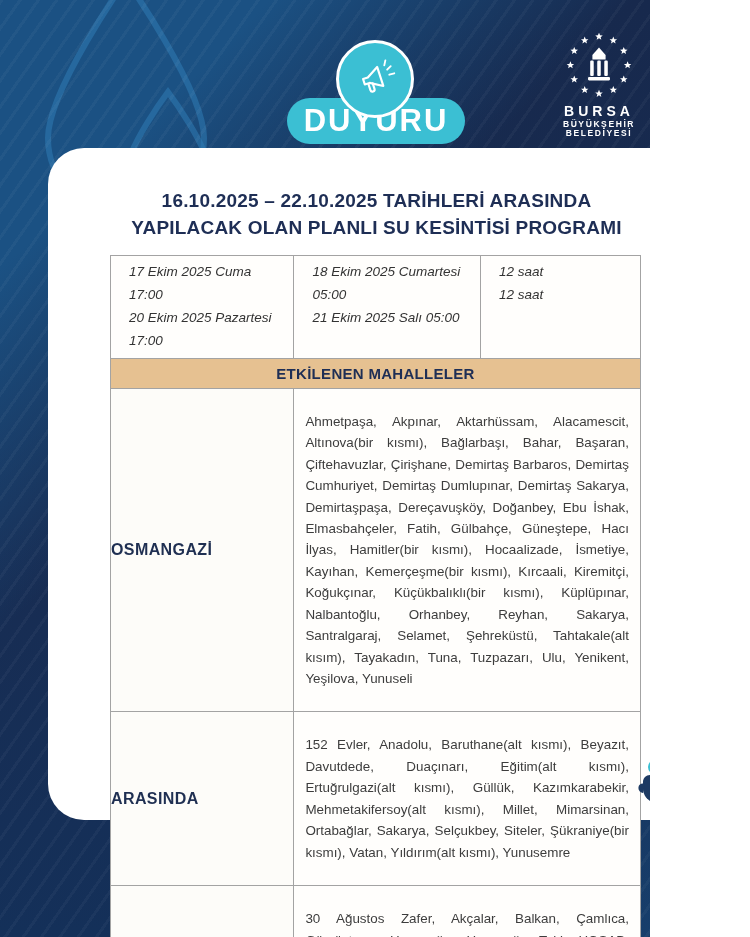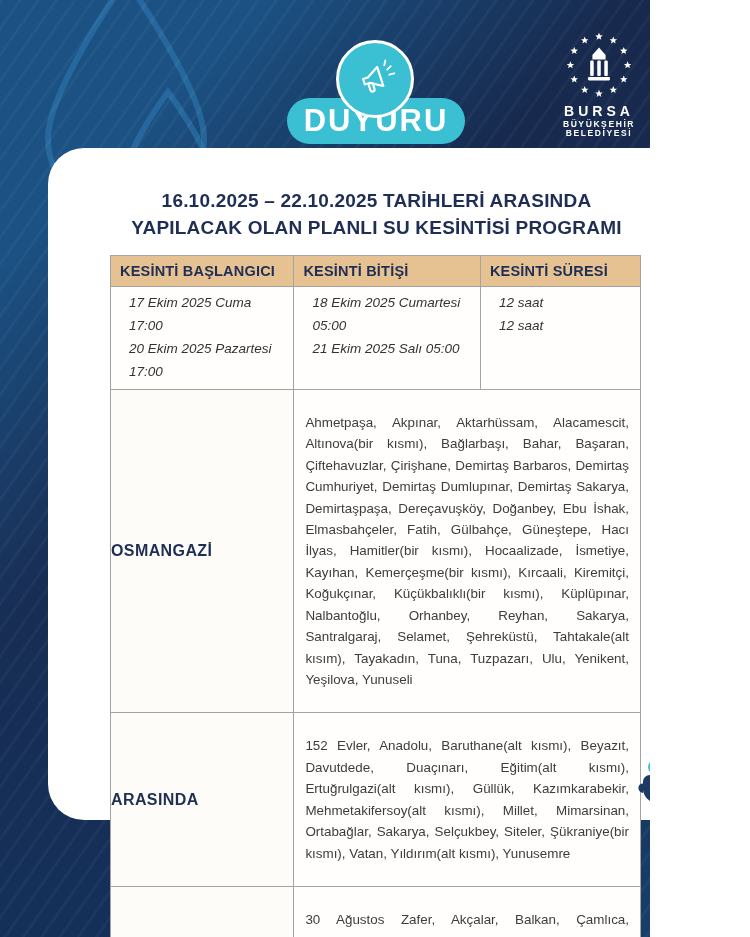--- a/index.html
+++ b/index.html
@@ -195,40 +195,38 @@
       <div>YAPILACAK OLAN PLANLI SU KESİNTİSİ PROGRAMI</div>
     </div>
 
     <table class="outage">
       <colgroup>
         <col style="width:34.6%">
           <col style="width:35.2%">
           <col style="width:30.2%">
       </colgroup>
       <tbody>
-          <tr>
-        <th class="hdr">KESİNTİ BAŞLANGICI</th>
-        <th class="hdr">KESİNTİ BİTİŞİ</th>
-        <th class="hdr">KESİNTİ SÜRESİ</th>
-      </tr>
       <tr>
         <td class="time-cell">
           <div>17 Ekim 2025 Cuma 17:00</div>
           <div>20 Ekim 2025 Pazartesi 17:00</div>
         </td>
         <td class="time-cell">
           <div>18 Ekim 2025 Cumartesi 05:00</div>
           <div>21 Ekim 2025 Salı 05:00</div>
         </td>
         <td class="time-cell">
           <div>12 saat</div>
           <div>12 saat</div>
         </td>
       </tr>
       <tr>
+        <td class="section-cell" colspan="3">ETKİLENEN MAHALLELER</td>
+      </tr>
+      <tr>
         <td class="district-cell">OSMANGAZİ</td>
         <td class="areas-cell" colspan="2">Ahmetpaşa, Akpınar, Aktarhüssam, Alacamescit, Altınova(bir kısmı), Bağlarbaşı, Bahar, Başaran, Çiftehavuzlar, Çirişhane, Demirtaş Barbaros, Demirtaş Cumhuriyet, Demirtaş Dumlupınar, Demirtaş Sakarya, Demirtaşpaşa, Dereçavuşköy, Doğanbey, Ebu İshak, Elmasbahçeler, Fatih, Gülbahçe, Güneştepe, Hacı İlyas, Hamitler(bir kısmı), Hocaalizade, İsmetiye, Kayıhan, Kemerçeşme(bir kısmı), Kırcaali, Kiremitçi, Koğukçınar, Küçükbalıklı(bir kısmı), Küplüpınar, Nalbantoğlu, Orhanbey, Reyhan, Sakarya, Santralgaraj, Selamet, Şehreküstü, Tahtakale(alt kısım), Tayakadın, Tuna, Tuzpazarı, Ulu, Yenikent, Yeşilova, Yunuseli</td>
       </tr>
       <tr>
         <td class="district-cell">ARASINDA</td>
         <td class="areas-cell" colspan="2">152 Evler, Anadolu, Baruthane(alt kısmı), Beyazıt, Davutdede, Duaçınarı, Eğitim(alt kısmı), Ertuğrulgazi(alt kısmı), Güllük, Kazımkarabekir, Mehmetakifersoy(alt kısmı), Millet, Mimarsinan, Ortabağlar, Sakarya, Selçukbey, Siteler, Şükraniye(bir kısmı), Vatan, Yıldırım(alt kısmı), Yunusemre</td>
       </tr>
       <tr>
         <td class="district-cell">NİLÜFER</td>
         <td class="areas-cell" colspan="2">30 Ağustos Zafer, Akçalar, Balkan, Çamlıca, Gümüştepe, Hasanağa, Hasanağa Toki, HOSAB, İrfaniye Emekli Tokileri, Kayapa, Kayapa OSB, Kayapa Toki, Kızılcıklı, Kızılcıklı Toki, Konak, Kurtuluş(Kocatepe Cad.üst kısmı), Odunluk</td>

